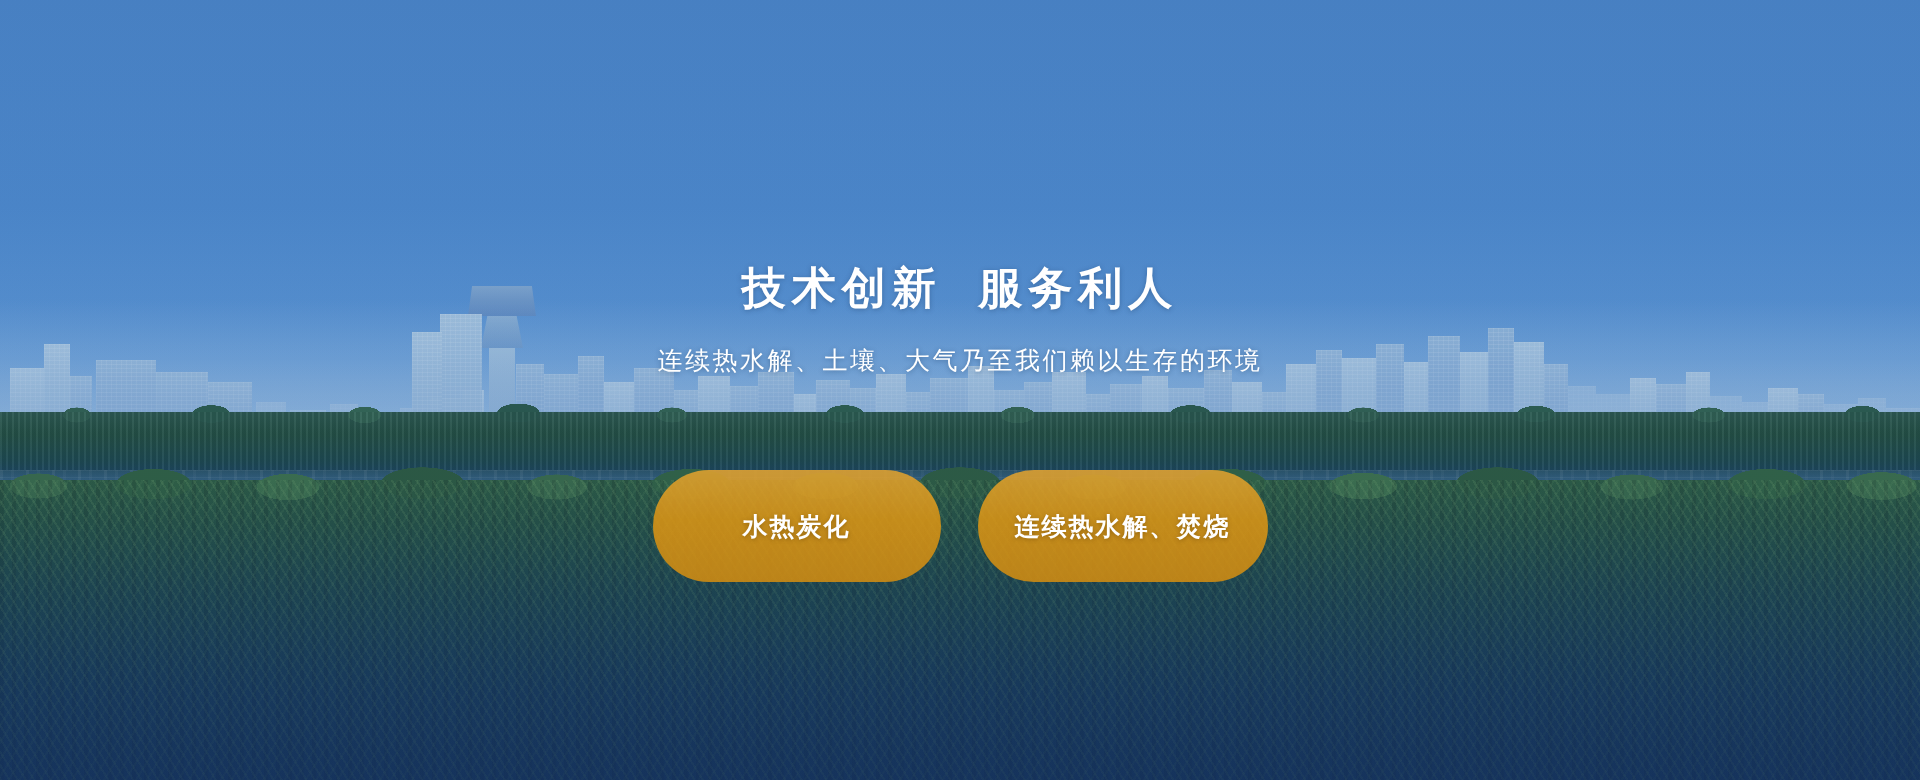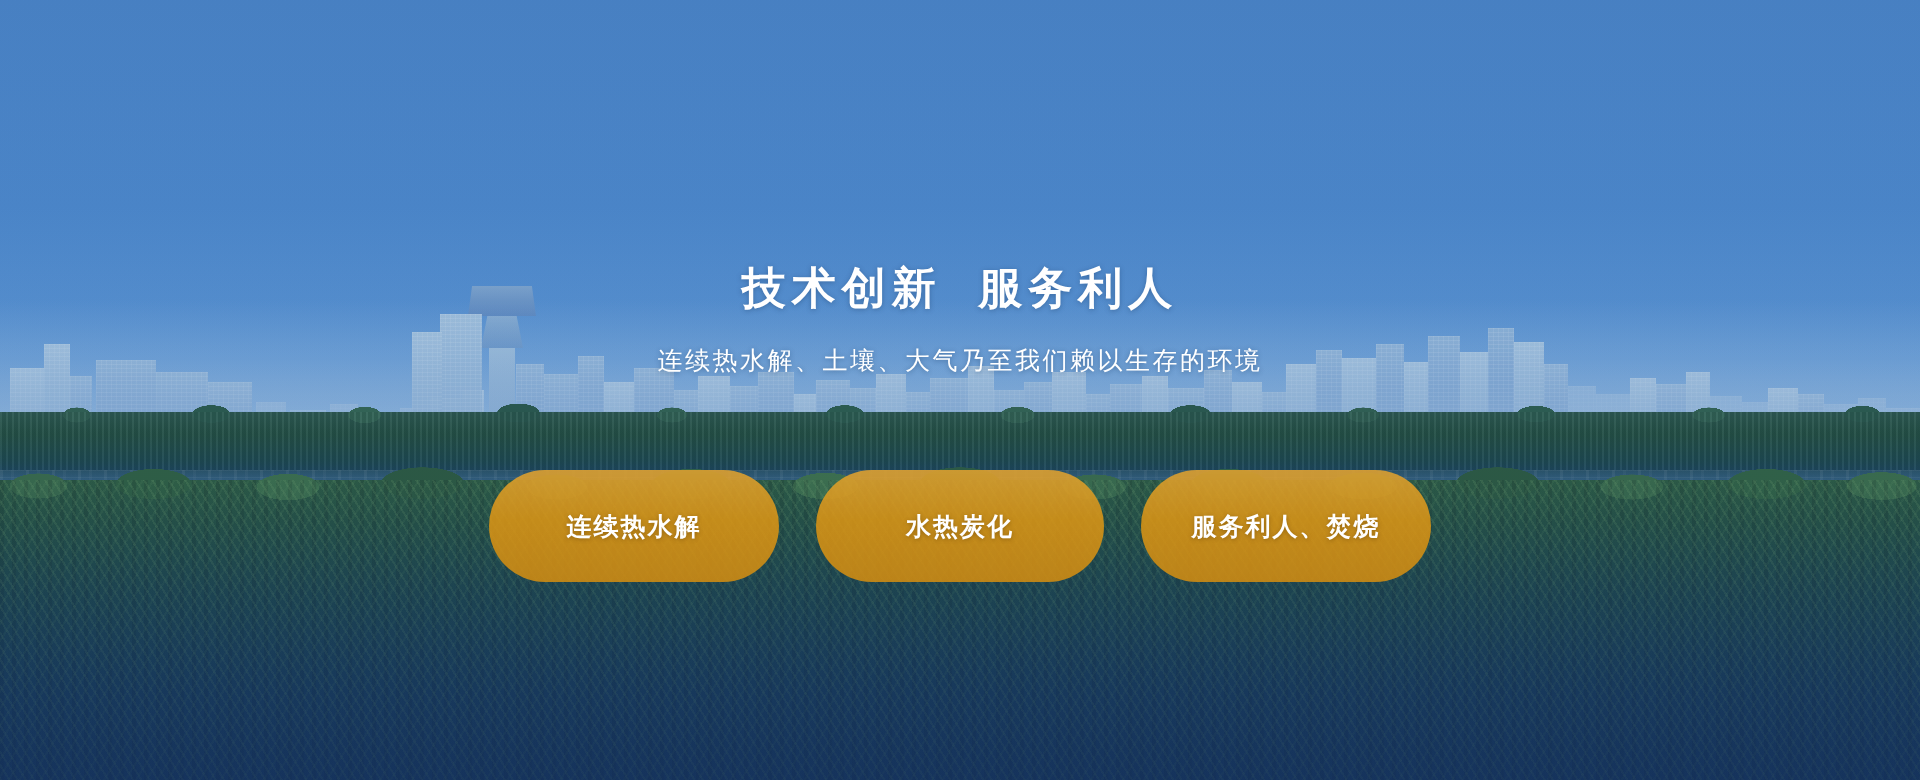--- a/index.html
+++ b/index.html
@@ -305,24 +305,21 @@
   </div>
 
   <div class="blue-grade"></div>
 
   <div class="hero-copy">
     <div class="hero-title">技术创新  服务利人</div>
     <div class="hero-sub">连续热水解、土壤、大气乃至我们赖以生存的环境</div>
   </div>
 
   <div class="pill-row">
-    <div class="pill pill-1">
-      <span>连续热水解</span>
-    </div>
     <div class="pill pill-2">
       <span>水热炭化</span>
     </div>
     <div class="pill pill-3">
-      <span>服务利人、焚烧</span>
+      <span>连续热水解、焚烧</span>
     </div>
   </div>
 
 </div>
 
 </body></html>

